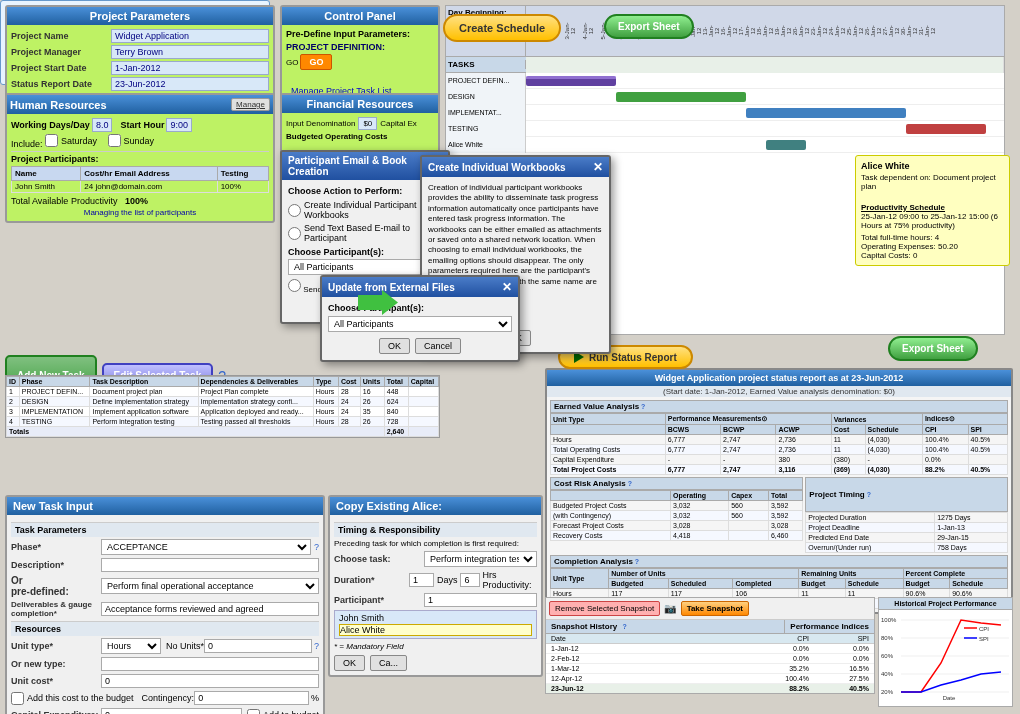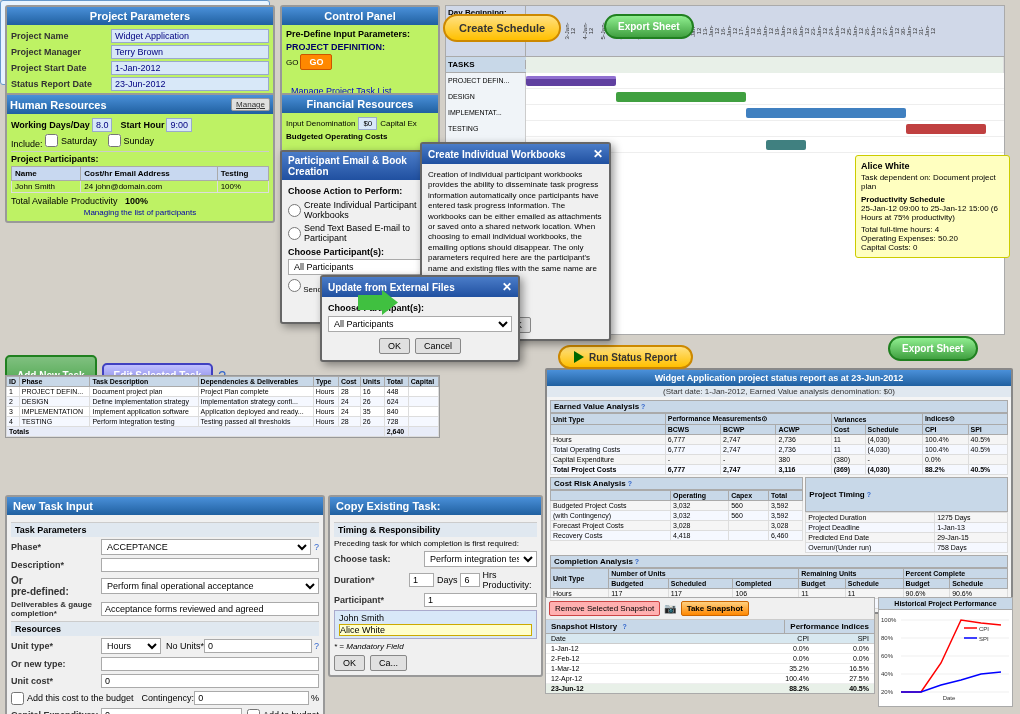--- a/index.html
+++ b/index.html
@@ -240,21 +240,21 @@
 
     
     .participant-dialog {
       top: 150px;
       left: 280px;
       width: 170px;
     }
 
     
     .workbooks-dialog {
-      top: 142px;
+      top: 155px;
       left: 420px;
       width: 191px;
     }
 
     
     .external-files-dialog {
       top: 275px;
       left: 320px;
       width: 200px;
     }
@@ -875,21 +875,21 @@
       <div style="display:flex;gap:5px;margin-top:6px;justify-content:center;">
         <button class="ok-btn">OK</button>
         <button class="cancel-btn">Cancel</button>
       </div>
     </div>
   </div>
 
   <div class="alice-box">
     <div style="font-weight:bold;font-size:9px;">Alice White</div>
     <div style="font-size:8px;margin-top:2px;">Task dependent on: Document project plan</div>
-    <div style="font-size:8px;font-weight:bold;margin-top:4px;">Productivity Schedule</div>
+    <div style="font-size:8px;font-weight:bold;margin-top:12px;text-decoration:underline;">Productivity Schedule</div>
     <div style="font-size:8px;">25-Jan-12 09:00 to 25-Jan-12 15:00 (6 Hours at 75% productivity)</div>
     <div style="font-size:8px;margin-top:3px;">Total full-time hours: 4</div>
     <div style="font-size:8px;">Operating Expenses: 50.20</div>
     <div style="font-size:8px;">Capital Costs: 0</div>
   </div>
 
   <div class="task-action-area">
     <button class="add-task-btn">Add New Task</button>
     <button class="edit-task-btn">Edit Selected Task</button>
     <span style="font-size:14px;color:#3366cc;cursor:pointer;">?</span>
@@ -1021,21 +1021,21 @@
         <input type="text" class="form-input" style="width: 40px;" value="0">
         <label class="checkbox-label" style="margin-left:5px;">
           <input type="checkbox" style="">
           <span>Add to budget</span>
         </label>
       </div>
     </div>
   </div>
 
   <div class="copy-task-panel">
-    <div class="new-task-title">Copy Existing Task:</div>
+    <div class="new-task-title">Copy Existing Alice:</div>
     <div class="panel-content">
       <div class="section-header">Timing &amp; Responsibility</div>
       <div style="font-size:8px;margin-bottom:3px;">Preceding task for which completion is first required:</div>
       <div class="form-row">
         <span class="form-label">Choose task:</span>
         <select class="dropdown-select" style="flex:1;">
           <option>Perform integration testing</option>
         </select>
       </div>
       <div class="form-row">

